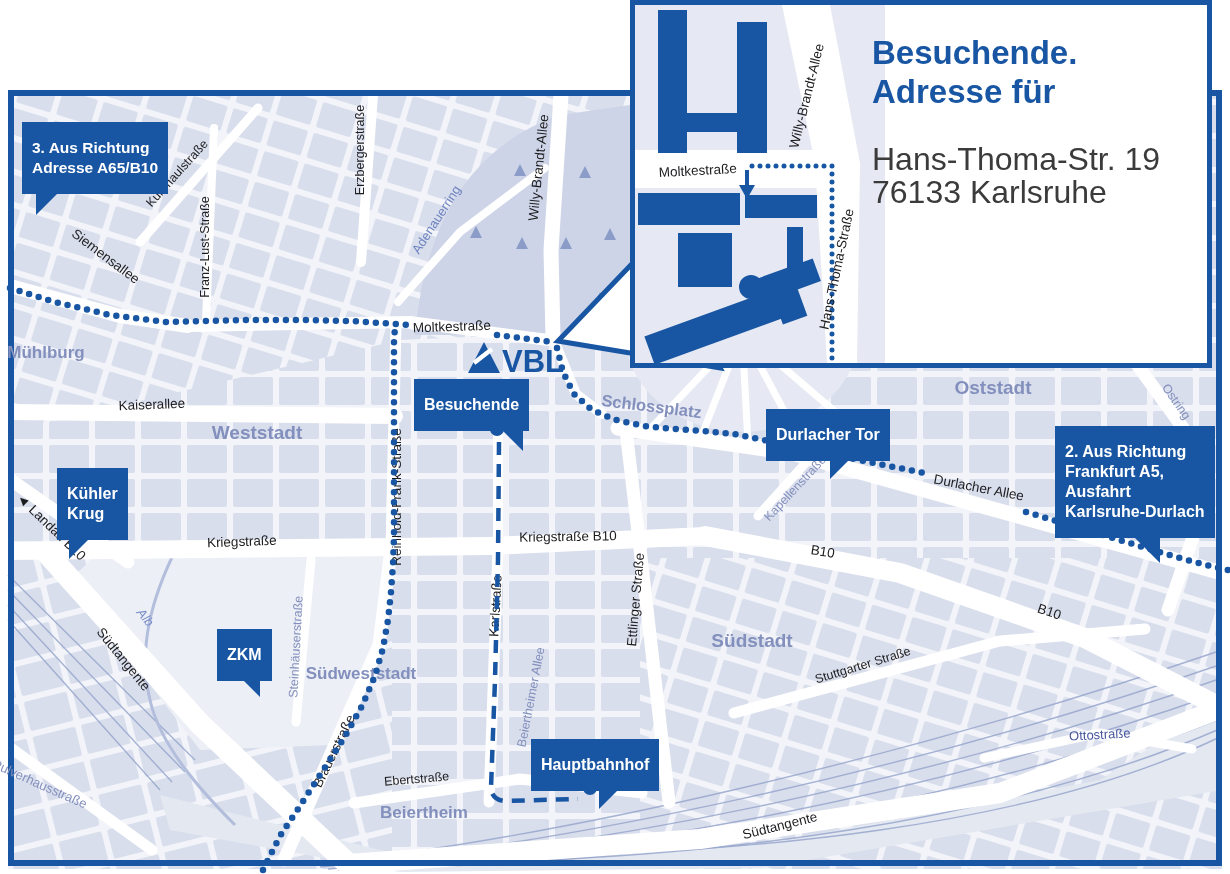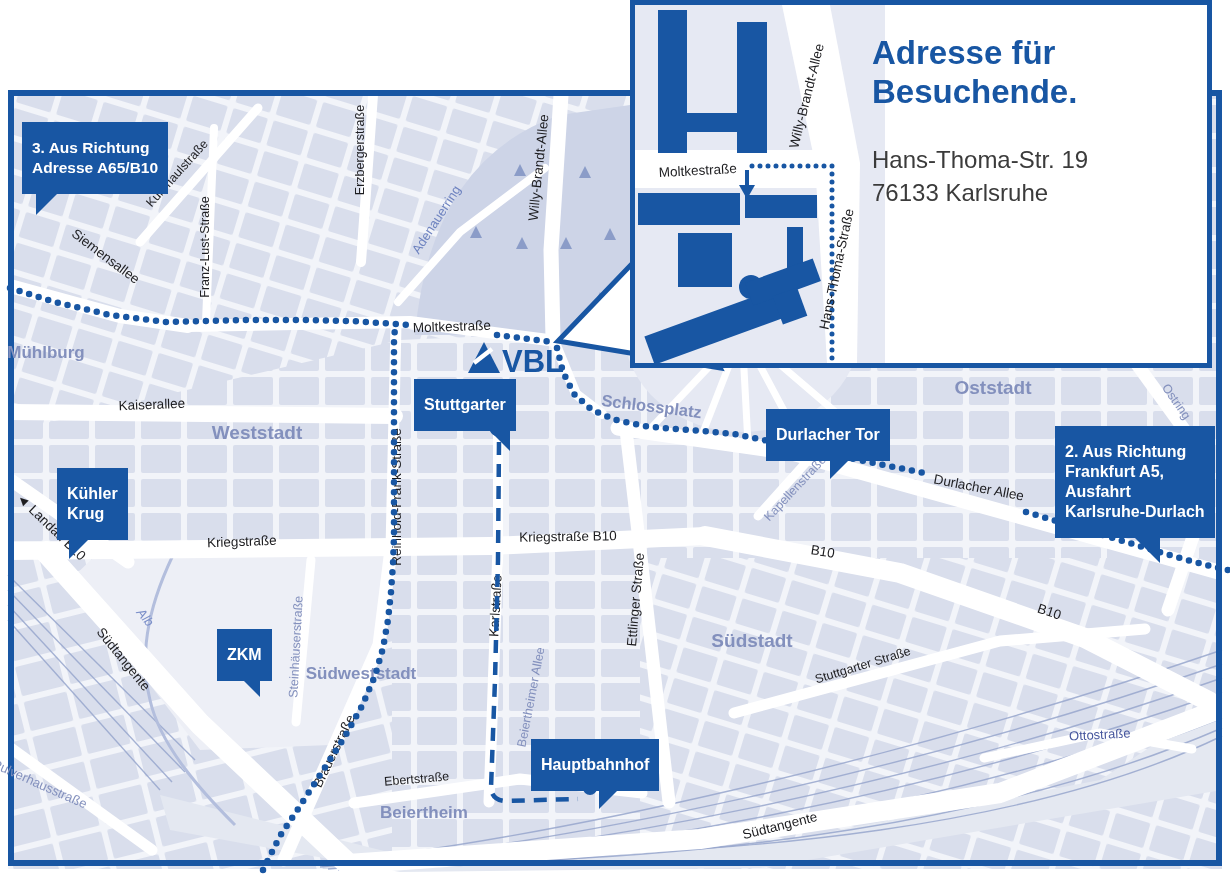--- a/index.html
+++ b/index.html
@@ -35,21 +35,21 @@
     font-size:16px;line-height:20px;padding:16px 10px;white-space:nowrap;z-index:5;}
   .callout.center{}
   .tail{position:absolute;width:0;height:0;}
   .tail-dl{border-top:22px solid var(--accent);border-right:22px solid transparent;}
   .tail-dr{border-top:22px solid var(--accent);border-left:22px solid transparent;}
   
   .inset{position:absolute;left:630px;top:0;width:582px;height:368px;background:#fff;
     border:5px solid var(--accent);box-sizing:border-box;z-index:6;}
   .inset-title{position:absolute;left:237px;top:28px;font-size:33px;line-height:39px;
     font-weight:bold;color:var(--accent);}
-  .inset-address{position:absolute;left:237px;top:138px;font-size:24px;line-height:33px;
+  .inset-address{position:absolute;left:237px;top:138px;font-size:32px;line-height:33px;
     color:var(--text_dark);}
 </style>
 </head>
 <body>
 
 <div class="stage">
 
   <svg width="1230" height="874" viewBox="0 0 1230 874">
     <defs>
       <pattern id="blkA" width="46" height="34" patternUnits="userSpaceOnUse">
@@ -227,21 +227,21 @@
     <div>Krug</div>
     <div class="tail tail-dl" style="left:12px;bottom:-19px;border-top-width:20px;border-right-width:20px"></div>
   </div>
 
   <div class="callout" style="left:217px;top:629px">
     <span>ZKM</span>
     <div class="tail tail-dr" style="left:26px;bottom:-16px;border-top-width:17px;border-left-width:17px"></div>
   </div>
 
   <div class="callout" style="left:414px;top:379px">
-    <span>Stuttgarter</span>
+    <span>Besuchende</span>
     <div class="tail tail-dr" style="right:6px;bottom:-20px;border-top-width:21px;border-left-width:21px"></div>
   </div>
 
   <div class="callout" style="left:766px;top:409px">
     <span>Durlacher Tor</span>
     <div class="tail tail-dl" style="left:64px;bottom:-18px;border-top-width:19px;border-right-width:19px"></div>
   </div>
 
   <div class="callout" style="left:531px;top:739px">
     <span>Hauptbahnhof</span>
@@ -275,22 +275,22 @@
         <polyline class="route" style="stroke-width:5;stroke-linecap:round;stroke-dasharray:0 8" points="197,161 197,356"></polyline>
         <line x1="112" y1="165" x2="112" y2="180" class="route" style="stroke-width:4"></line>
         <polygon class="accent-fill" points="104,180 120,180 112,194"></polygon>
       </g>
 
       <text class="lbl" style="font-size:13.5px;fill:var(--street_dark)" transform="translate(63 170) rotate(-3)">Moltkestraße</text>
       <text class="lbl" style="font-size:13.5px;fill:var(--street_dark)" transform="translate(176 92) rotate(-76)">Willy-Brandt-Allee</text>
       <text class="lbl" style="font-size:13.5px;fill:var(--street_dark)" transform="translate(206 265) rotate(-78)">Hans-Thoma-Straße</text>
     </svg>
     <div class="inset-title">
+      <div>Besuchende.</div>
       <div>Adresse für</div>
-      <div>Besuchende.</div>
     </div>
     <div class="inset-address">
       <div>Hans-Thoma-Str. 19</div>
       <div>76133 Karlsruhe</div>
     </div>
   </div>
 
 </div>
 
 </body></html>

